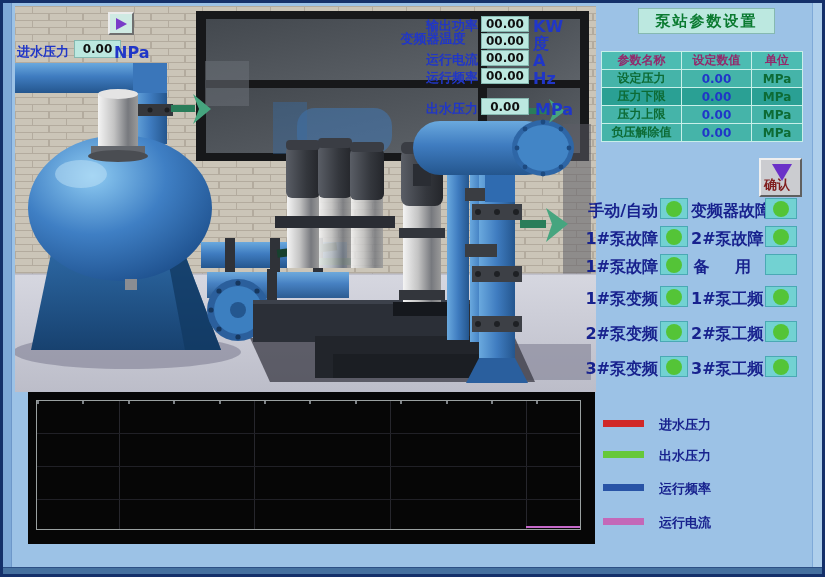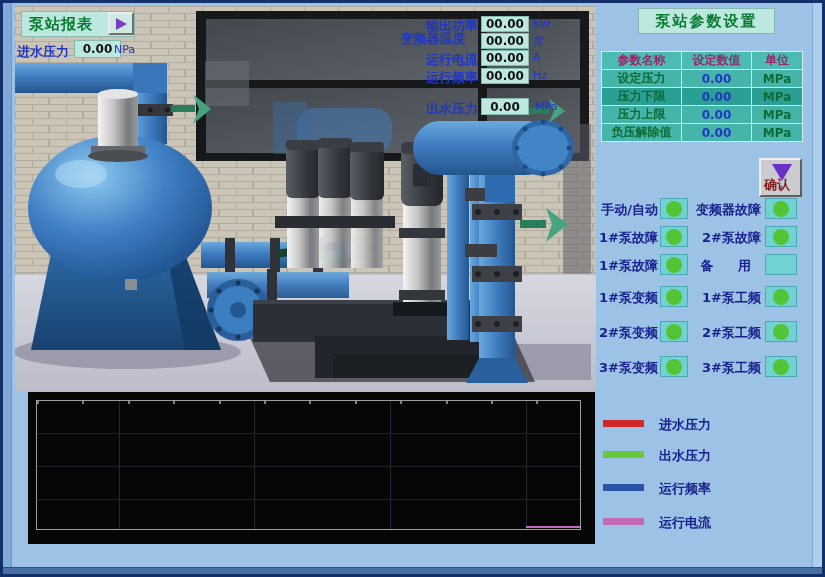--- a/index.html
+++ b/index.html
@@ -17,21 +17,21 @@
   .scene{position:absolute;left:12px;top:3px;width:581px;height:386px;}
   .scene svg{display:block;}
 
   
   .abs{position:absolute;}
   .mintbox{
     background:#bce8e0;border:1px solid #86b9b1;
     color:#101010;font-weight:bold;text-align:center;
   }
   .blue-label{color:#2036c8;font-weight:bold;font-size:13px;white-space:nowrap;}
-  .blue-unit{color:#2036c8;font-weight:normal;font-size:11px;white-space:nowrap;}
+  .blue-unit{color:#2036c8;font-weight:bold;font-size:16px;white-space:nowrap;}
   .green-title{color:#0a7a30;font-weight:bold;}
 
   .report-box{left:18px;top:8px;width:114px;height:26px;line-height:24px;font-size:15px;text-align:left;padding-left:7px;letter-spacing:1px;}
   .play-btn{left:105px;top:9px;width:26px;height:23px;background:#cfeae3;
     border:2px solid;border-color:#ececec #6f6f6f #6f6f6f #ececec;cursor:pointer;
     display:flex;align-items:center;justify-content:center;padding:0;}
   .play-tri{width:0;height:0;border-left:11px solid #7a3cc8;border-top:6px solid transparent;border-bottom:6px solid transparent;}
 
   .val-box{height:16px;line-height:15px;font-size:12px;}
 
@@ -48,21 +48,21 @@
   .ptable .c-val{color:#2036c8;}
   .ptable .c-unit{color:#0d6b35;}
 
   .confirm-btn{left:756px;top:155px;width:43px;height:39px;background:#cbccd0;
     border:2px solid;border-color:#efefef #5f5f5f #5f5f5f #efefef;cursor:pointer;}
   .confirm-tri{position:absolute;left:11px;top:4px;width:0;height:0;
     border-top:17px solid #6a30c8;border-left:10px solid transparent;border-right:10px solid transparent;}
   .confirm-txt{position:absolute;left:3px;bottom:1px;font-size:13px;font-weight:bold;color:#7f1d1d;}
 
   
-  .st-label{position:absolute;color:#18228e;font-weight:bold;font-size:13px;text-align:right;white-space:nowrap;}
+  .st-label{position:absolute;color:#18228e;font-weight:bold;font-size:16px;text-align:right;white-space:nowrap;}
   .st-box{position:absolute;background:#72d2d2;border:1px solid #4aa9b4;display:flex;align-items:center;justify-content:center;}
   .led{width:16px;height:16px;border-radius:50%;background:#54c437;}
 
   
   .legend-bar{position:absolute;width:41px;height:7px;}
   .legend-label{position:absolute;color:#18228e;font-weight:bold;font-size:13px;white-space:nowrap;}
 
   
   .chart{position:absolute;left:25px;top:389px;width:567px;height:152px;background:#060606;}
   .plot{position:absolute;left:8px;top:8px;width:545px;height:130px;border:1px solid #9aa0a0;}
@@ -279,21 +279,20 @@
         <rect x="505" y="214" width="26" height="8" fill="#2a7d5a"></rect>
         <polygon points="531,202 553,218 531,236 537,218" fill="#46a57f"></polygon>
       </g>
       <g>
         <rect x="514" y="102" width="20" height="6" fill="#2a7d5a"></rect>
         <polygon points="534,93 550,105 534,117 539,105" fill="#46a57f"></polygon>
       </g>
     </svg>
   </div>
 
-  <div class="abs mintbox report-box green-title">泵站报表</div>
   <button class="abs play-btn">
     <span class="play-tri"></span>
   </button>
   <div class="abs blue-label" style="left:14px;top:40px;">进水压力</div>
   <div class="abs mintbox val-box" style="left:71px;top:37px;width:47px;height:18px;line-height:17px;">0.00</div>
   <div class="abs blue-unit" style="left:111px;top:40px;">NPa</div>
 
   <div class="abs blue-label" style="left:385px;top:14px;width:90px;text-align:right;">输出功率</div>
   <div class="abs mintbox val-box" style="left:478px;top:13px;width:48px;">00.00</div>
   <div class="abs blue-unit" style="left:530px;top:14px;">KW</div>

